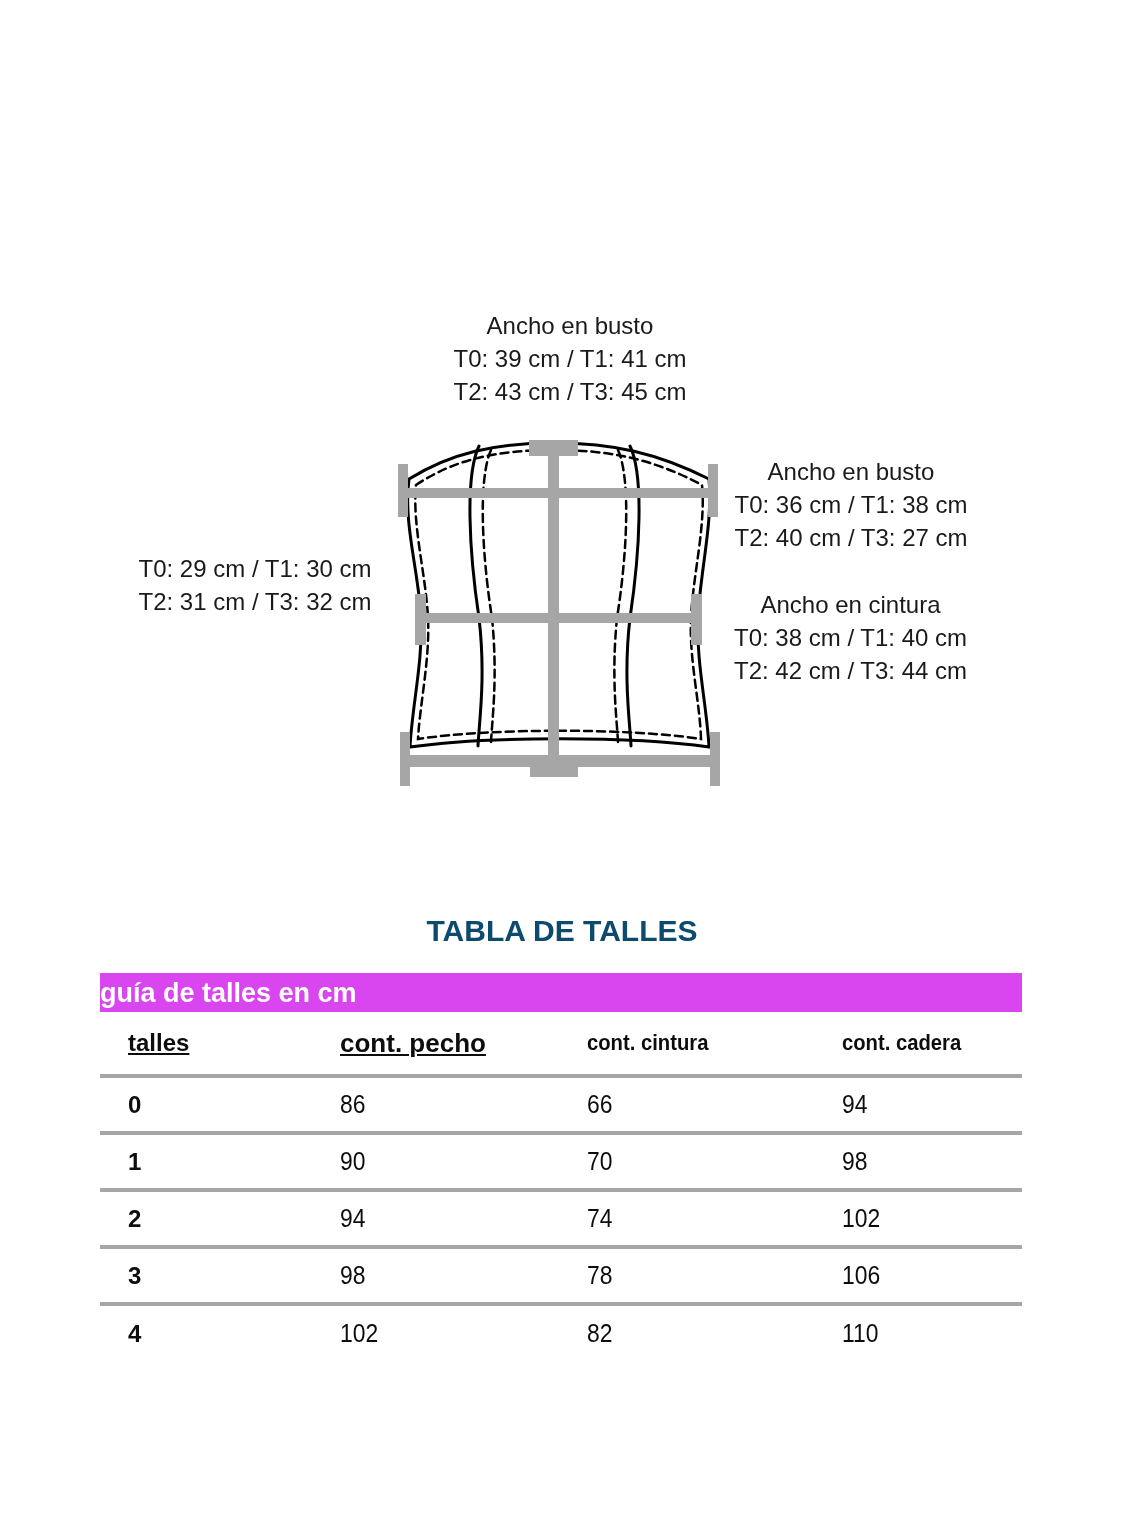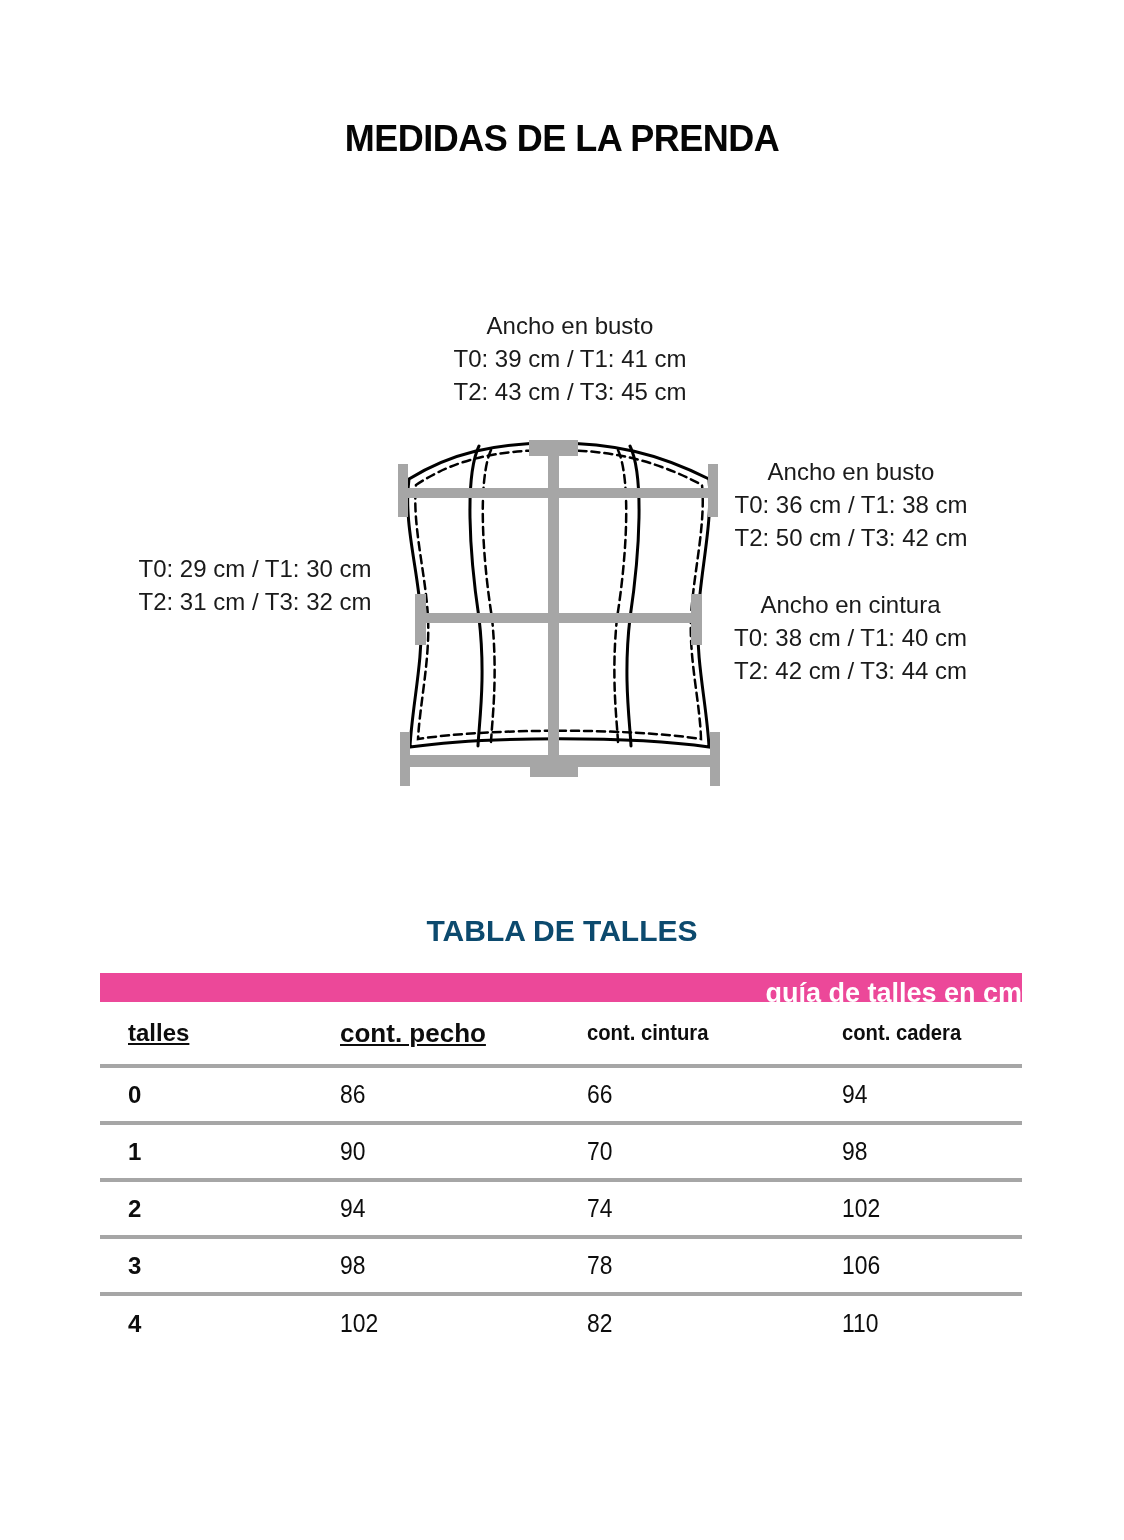--- a/index.html
+++ b/index.html
@@ -28,54 +28,53 @@
   .garment-svg{position:absolute;left:395px;top:433px;}
 
   
   .table-heading{
     position:absolute;left:0;top:914px;width:1124px;
     text-align:center;font-size:30px;font-weight:700;letter-spacing:0px;
     color:#0c4a6e;
   }
   .size-table-wrap{position:absolute;left:100px;top:973px;width:922px;}
   .table-band{
-    height:29px;background:#ec4899;color:#ffffff;
-    text-align:right;font-size:27px;font-weight:700;line-height:40px;
+    height:39px;background:#d946ef;color:#ffffff;
+    text-align:left;font-size:27px;font-weight:700;line-height:40px;
   }
   table.size-table{width:922px;border-collapse:collapse;table-layout:fixed;}
   table.size-table th, table.size-table td{
     text-align:left;padding:0 0 0 28px;vertical-align:middle;
   }
   table.size-table thead tr{height:64px;text-decoration:underline;}
   table.size-table tbody tr{height:57px;border-top:4px solid #a6a6a6;}
   th.col-talles{font-size:24px;font-weight:700;}
   th.col-pecho{font-size:26px;font-weight:700;}
   th.col-cintura,th.col-cadera{font-size:22px;font-weight:700;}
   th.col-cintura .cond,th.col-cadera .cond{display:inline-block;transform:scaleX(0.92);transform-origin:0 50%;}
   td.cell-talle{font-size:24px;font-weight:700;}
   td.cell-val{font-size:26px;font-weight:400;}
   td.cell-val .num{display:inline-block;transform:scaleX(0.88);transform-origin:0 50%;}
 </style>
 </head>
 <body>
 
 <div class="page">
 
-  <div class="page-title">MEDIDAS DE LA PRENDA</div>
 
   <div class="ann ann-bust-top">
     <span class="ann-label">Ancho en busto</span>
     <span class="ann-line">T0: 39 cm / T1: 41 cm</span>
     <span class="ann-line">T2: 43 cm / T3: 45 cm</span>
   </div>
 
   <div class="ann ann-bust-right">
     <span class="ann-label">Ancho en busto</span>
     <span class="ann-line">T0: 36 cm / T1: 38 cm</span>
-    <span class="ann-line">T2: 50 cm / T3: 42 cm</span>
+    <span class="ann-line">T2: 40 cm / T3: 27 cm</span>
   </div>
 
   <div class="ann ann-body-length">
     <span class="ann-line">T0: 29 cm / T1: 30 cm</span>
     <span class="ann-line">T2: 31 cm / T3: 32 cm</span>
   </div>
 
   <div class="ann ann-waist-right">
     <span class="ann-label">Ancho en cintura</span>
     <span class="ann-line">T0: 38 cm / T1: 40 cm</span>

